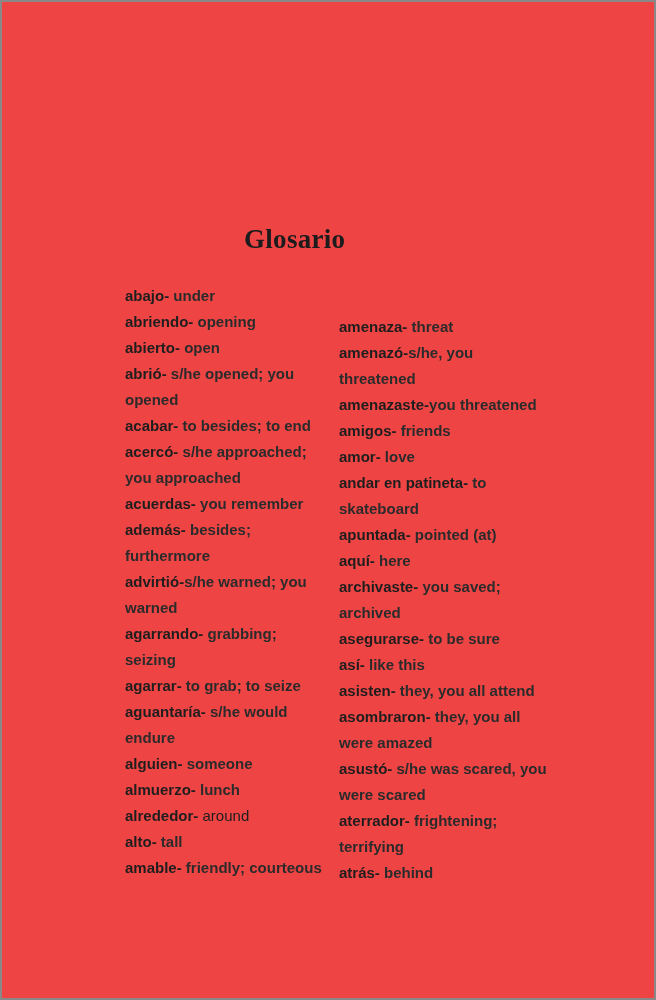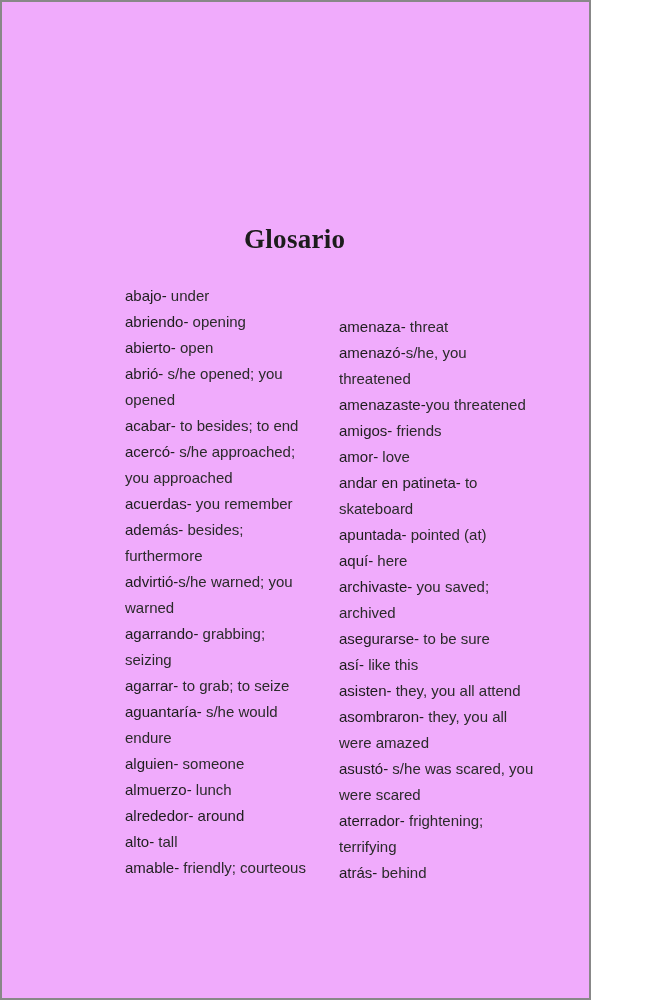--- a/index.html
+++ b/index.html
@@ -2,24 +2,24 @@
 <html><head>
 <meta charset="utf-8">
 <style>
   html, body {
     margin: 0;
     padding: 0;
     background: #ffffff;
   }
   .page {
     position: relative;
-    width: 591px;
+    width: 656px;
     height: 1000px;
     box-sizing: border-box;
-    background: #f0abfc;
+    background: #ef4444;
     border: 2px solid #888888;
     overflow: hidden;
     font-family: "Liberation Sans", sans-serif;
   }
   .page-title {
     position: absolute;
     top: 220px;
     left: 242px;
     margin: 0;
     font-family: "Liberation Serif", serif;
@@ -34,25 +34,25 @@
     top: 281px;
     font-size: 15px;
     line-height: 26px;
     color: #2b2b2b;
     white-space: pre-wrap;
   }
   .glossary-column.col-1 { left: 123px; width: 212px; }
   .glossary-column.col-2 { left: 337px; width: 230px; margin-top: 31px; }
   .entry { margin: 0; }
   .entry .term {
-    font-weight: 400;
+    font-weight: 700;
     color: #1e1e1e;
     text-align: center;
   }
-  .entry .def { font-weight: 400; }
+  .entry .def { font-weight: 700; }
   .entry.all-bold .def {
     font-weight: 400;
     color: #1e1e1e;
   }
 </style>
 </head>
 <body>
 
 <div class="page">
   <h1 class="page-title">Glosario</h1>

